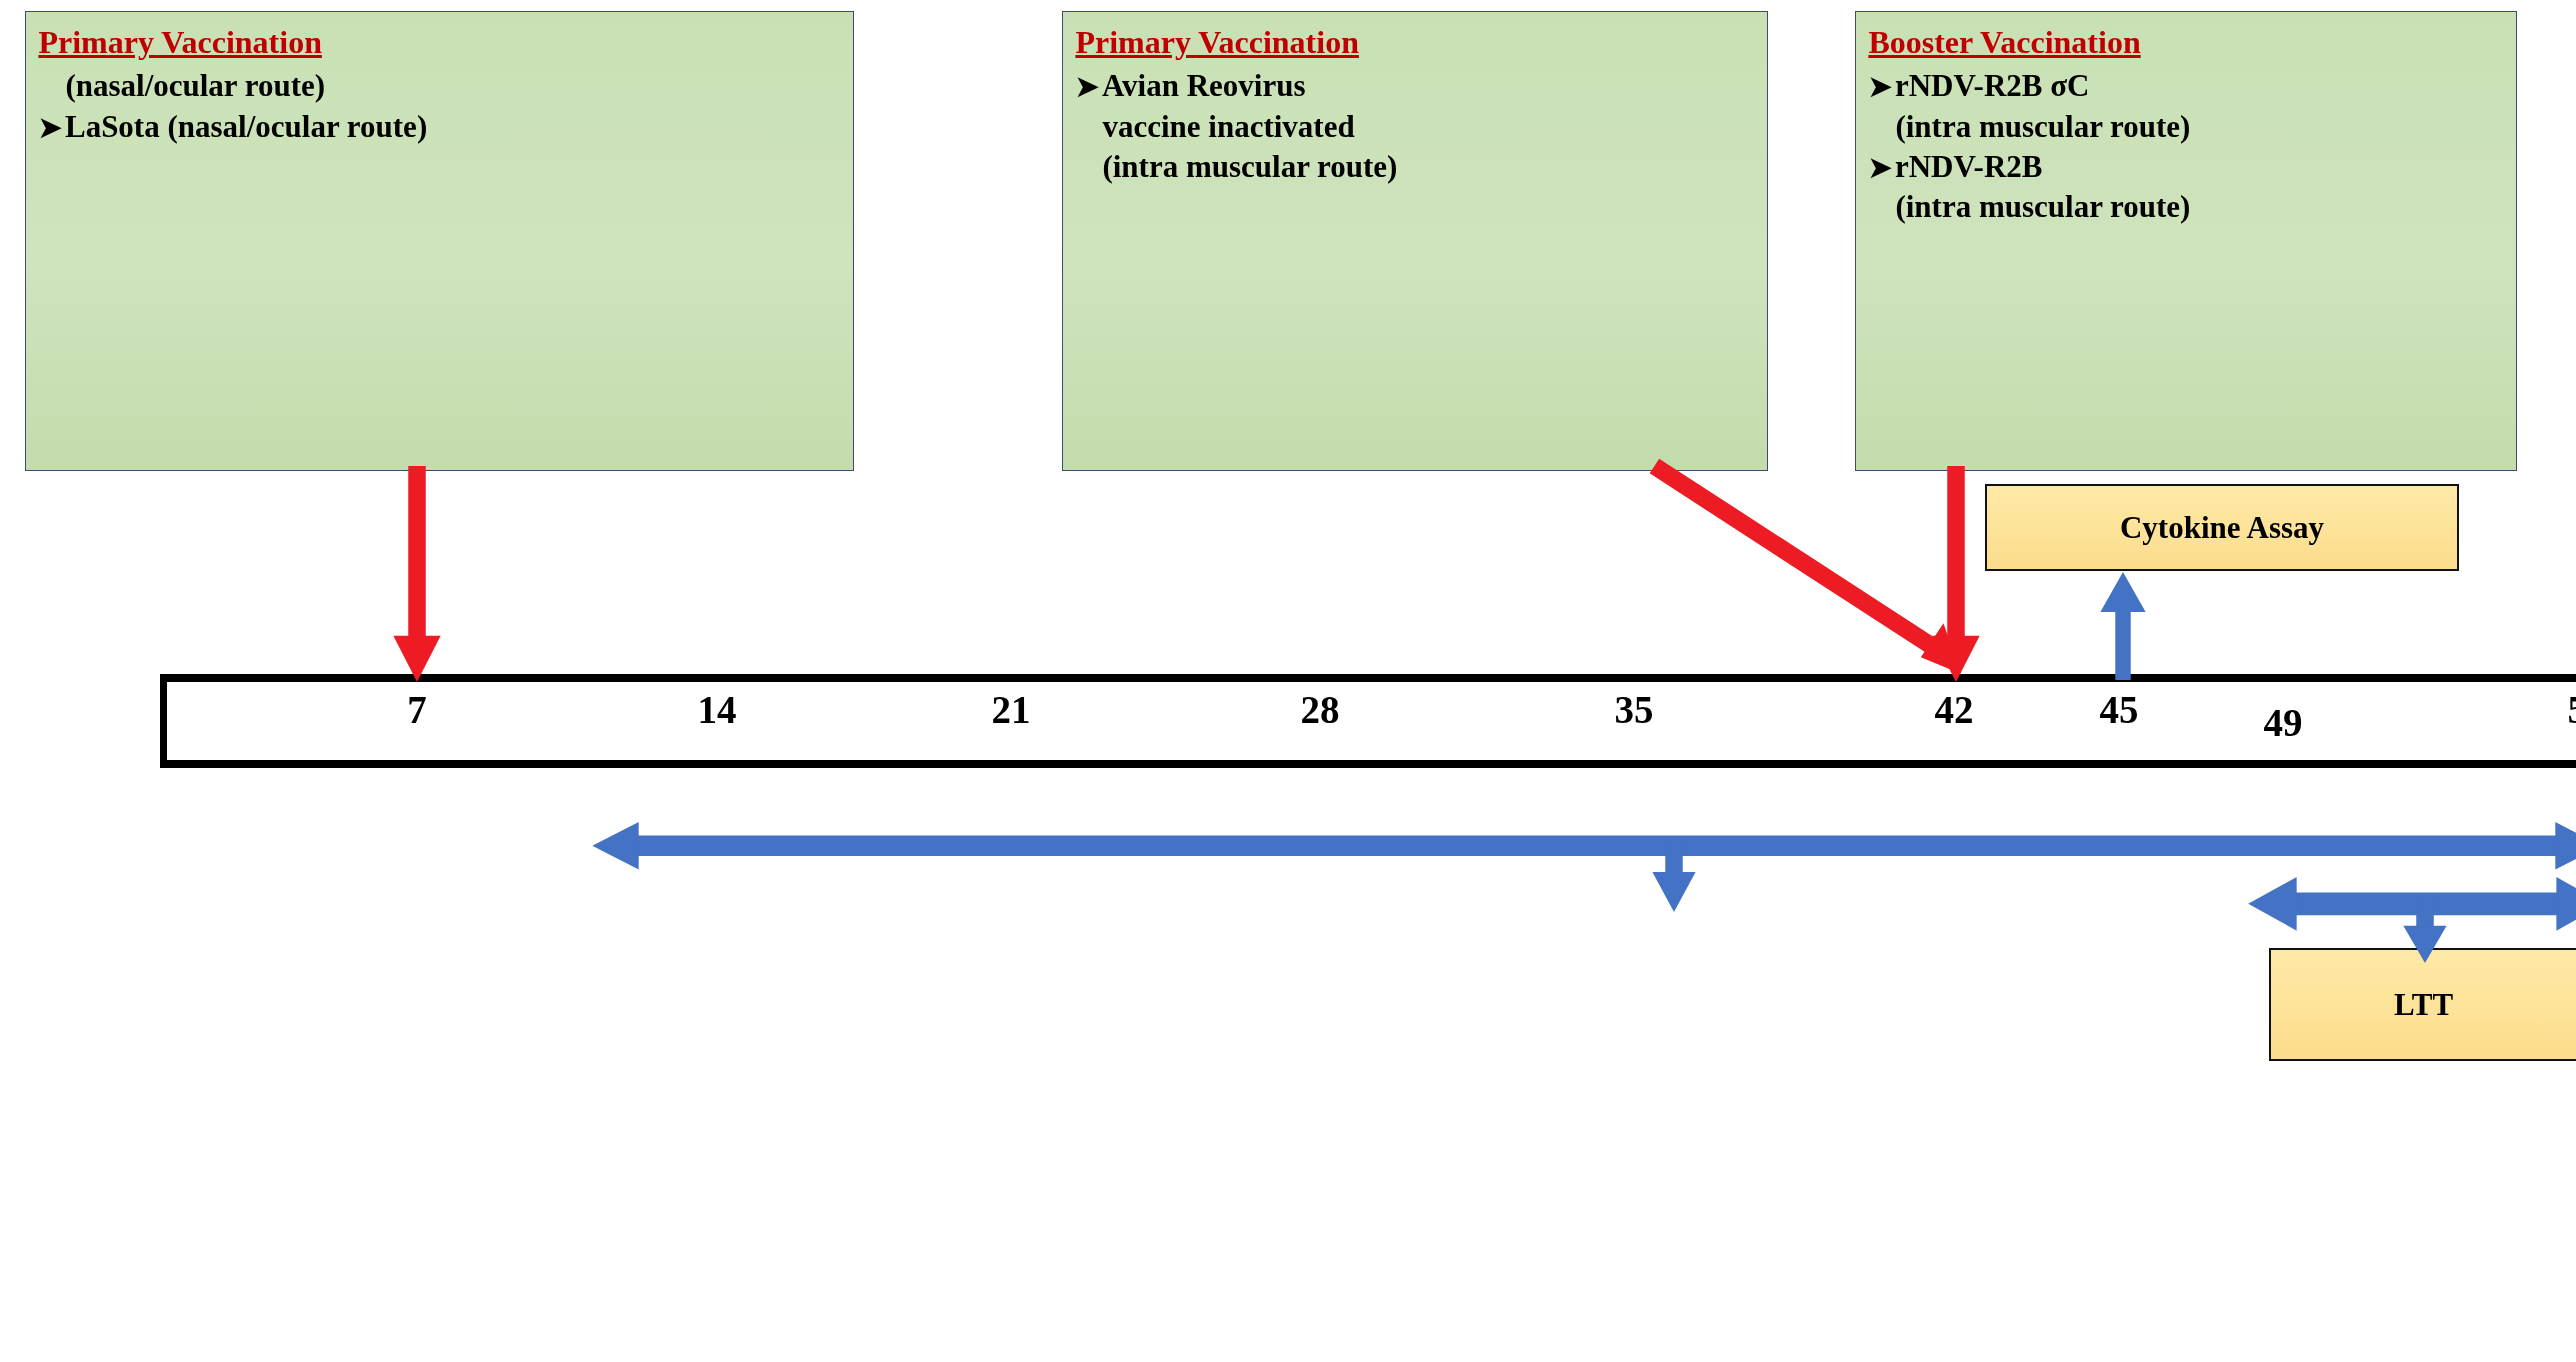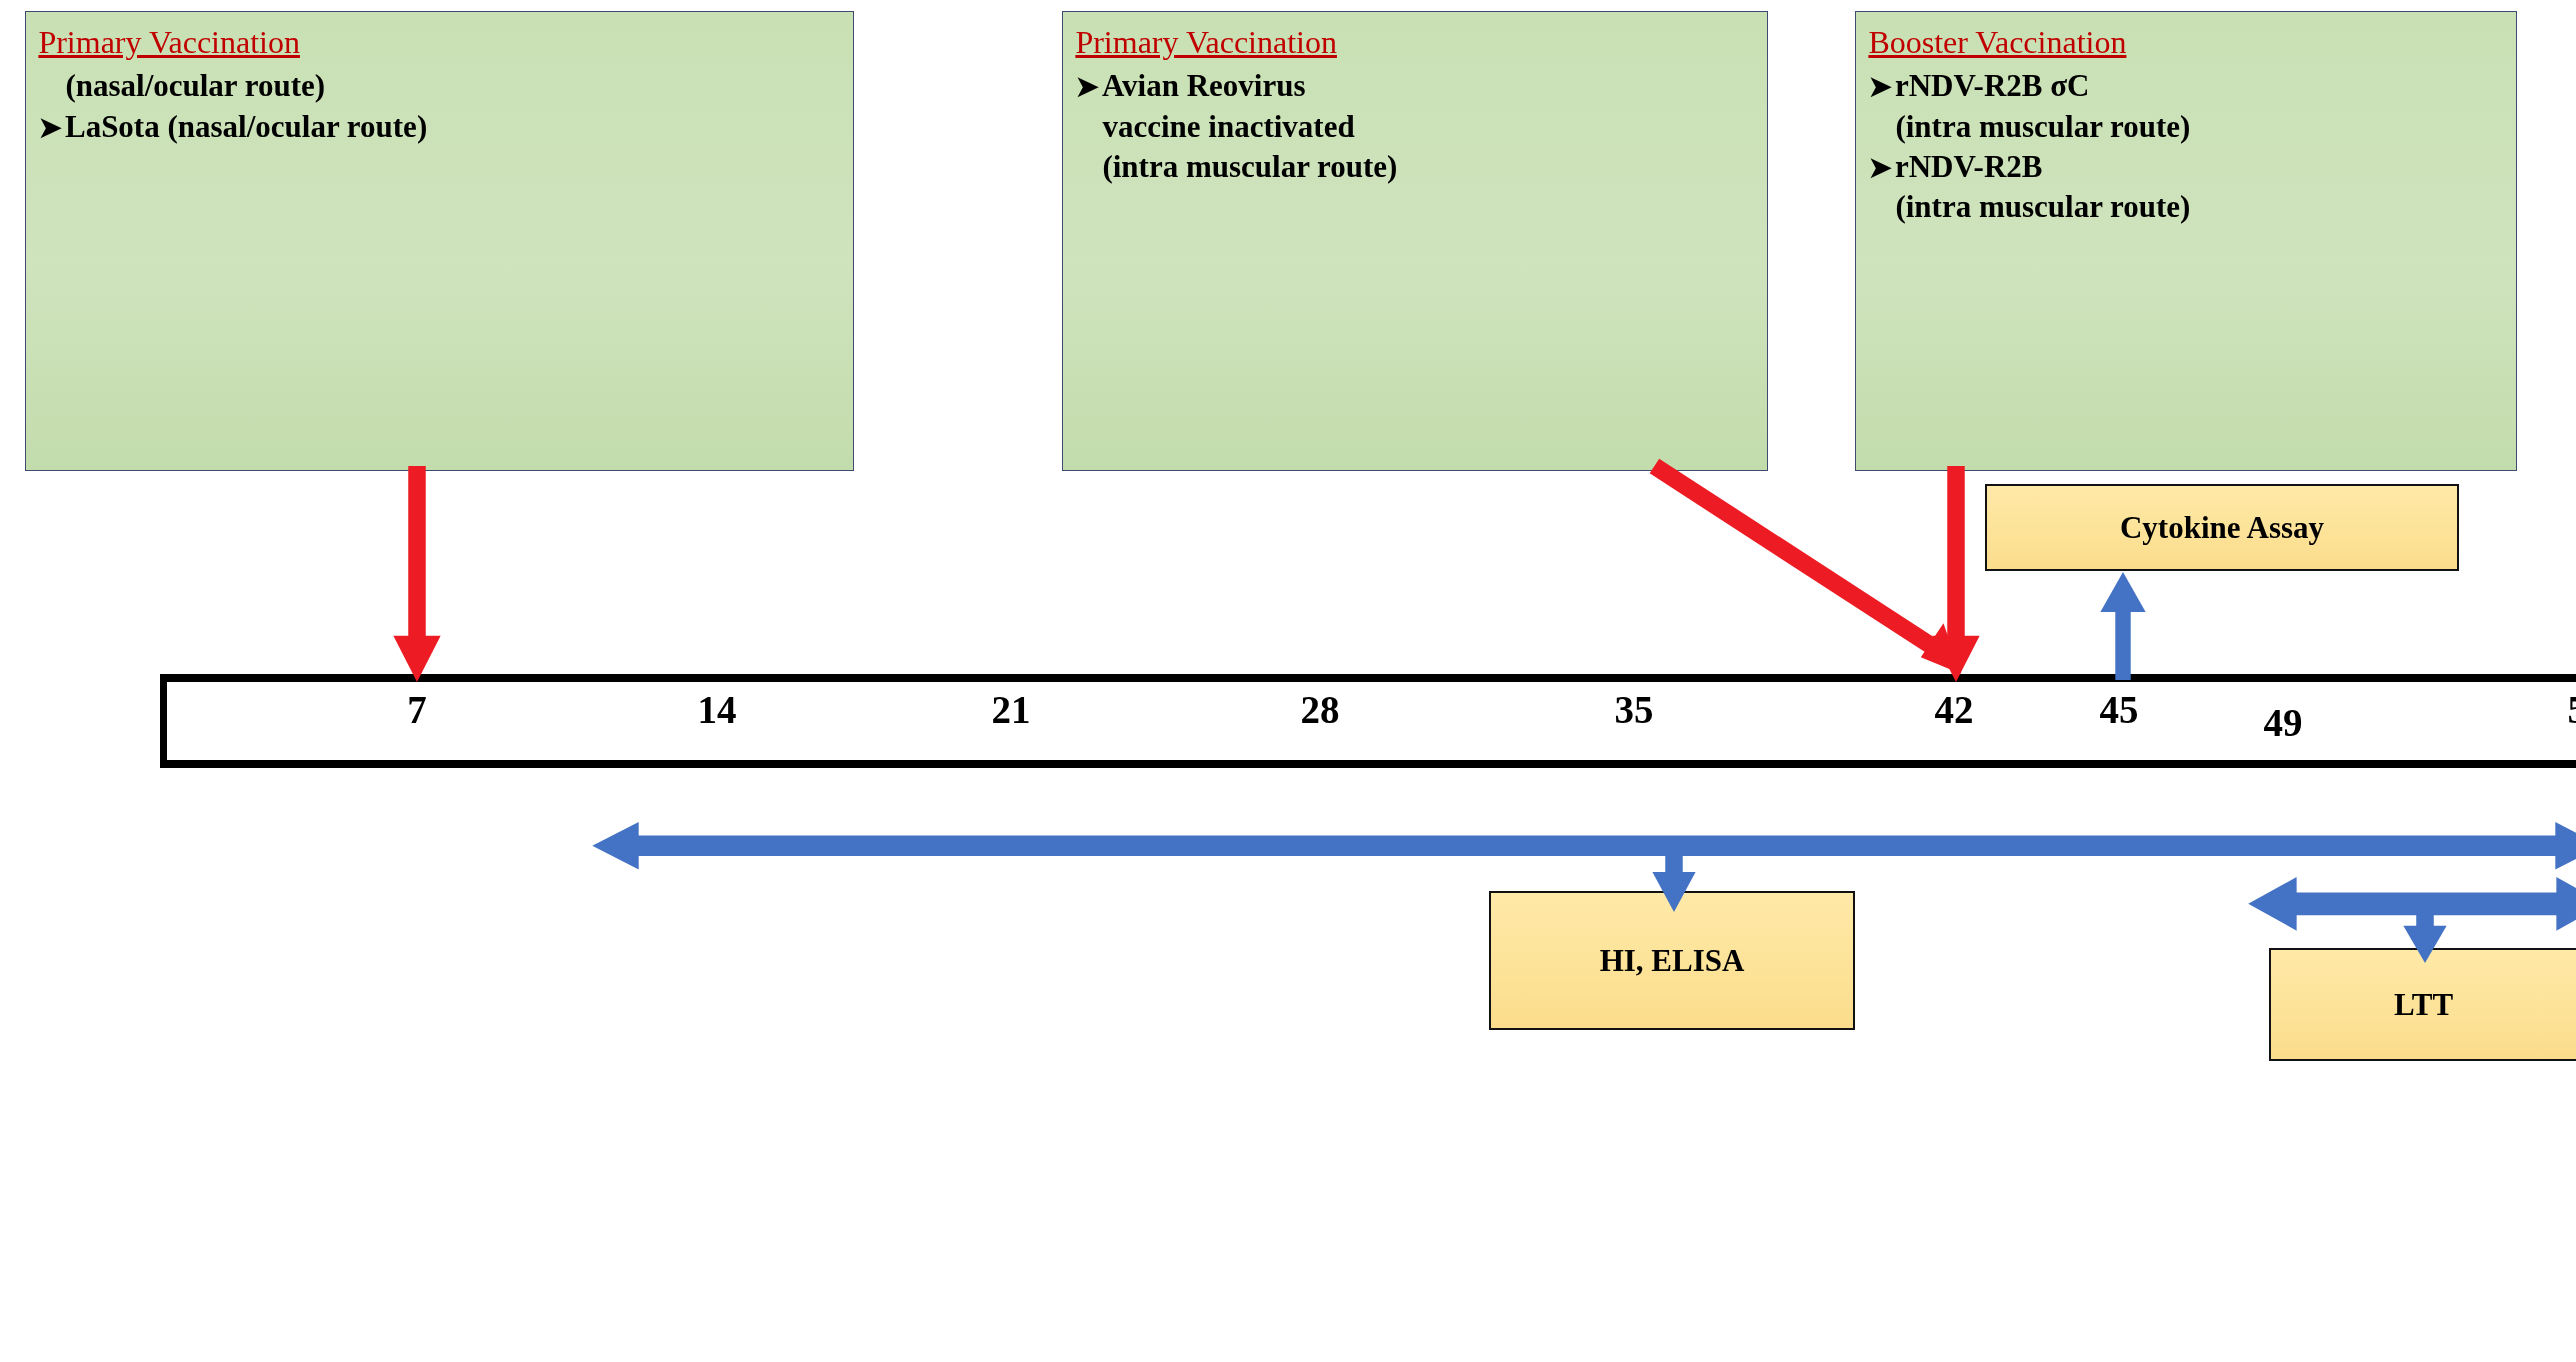--- a/index.html
+++ b/index.html
@@ -15,21 +15,21 @@
   .green-box{
     position:absolute;
     background:linear-gradient(180deg,#c9e0b4 0%,#cfe3bd 55%,#c3dcac 100%);
     border:1.5px solid #3f4a71;
     box-sizing:border-box;
     padding:9.3px 12.4px;
     line-height:1.30;
   }
   .gb-title{
     color:#C00000;
-    font-weight:normal;
+    font-weight:bold;
     font-size:32px;
     text-decoration:underline;
     display:block;
     margin-bottom:3.1px;
     white-space:nowrap;
   }
   .gb-line{
     display:block;
     color:#000000;
     font-weight:bold;
@@ -94,23 +94,20 @@
     <span class="gb-line"><span class="bullet">➤</span><span>rNDV-R2B σC</span></span>
     <span class="gb-line indent">(intra muscular route)</span>
     <span class="gb-line"><span class="bullet">➤</span><span>rNDV-R2B</span></span>
     <span class="gb-line indent">(intra muscular route)</span>
   </div>
 
   <div class="yellow-box" style="left:1985px;top:484px;width:474px;height:87px;">
     <span class="yb-text">Cytokine Assay</span>
   </div>
 
-  <div class="yellow-box" style="left:1489px;top:891px;width:366px;height:139px;">
-    <span class="yb-text">HI, ELISA</span>
-  </div>
 
   <div class="yellow-box" style="left:2269px;top:948px;width:309px;height:113px;">
     <span class="yb-text">LTT</span>
   </div>
 
   <div id="axis-bar"></div>
 
   <span class="tick-label" style="left:417px;">7</span>
   <span class="tick-label" style="left:717px;">14</span>
   <span class="tick-label" style="left:1011px;">21</span>

